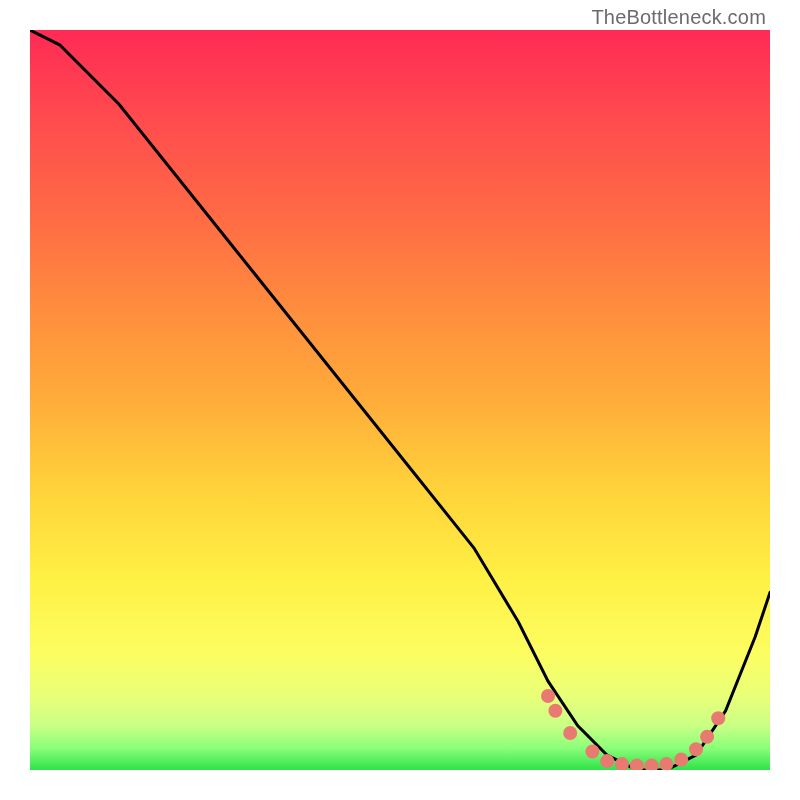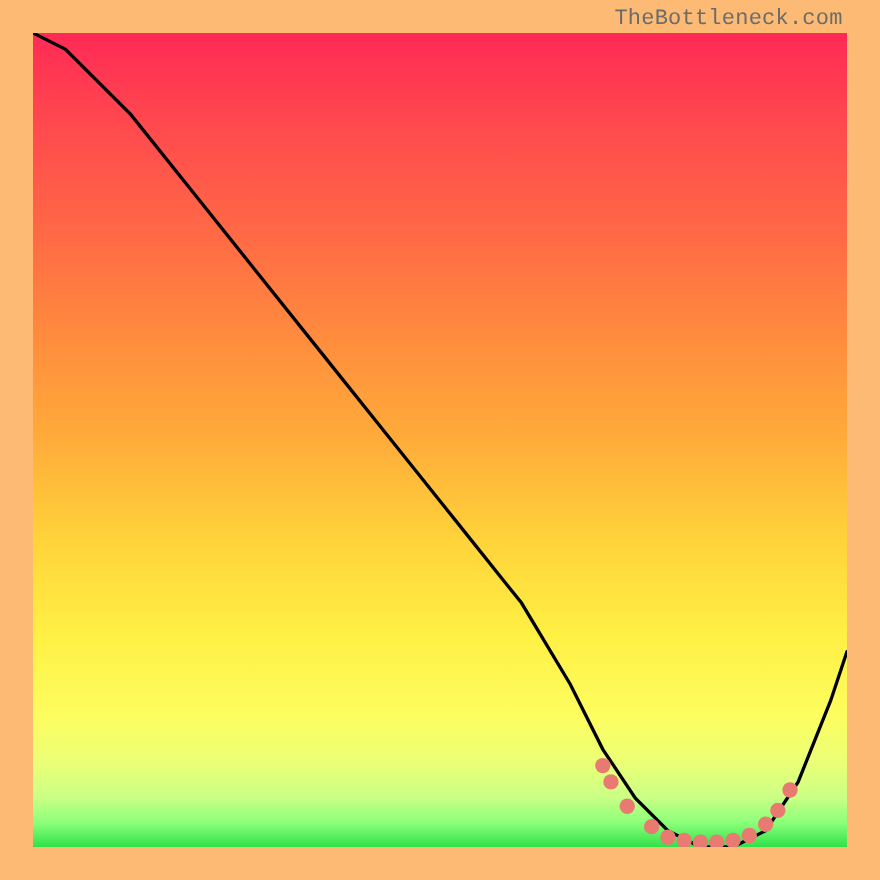--- a/index.html
+++ b/index.html
@@ -10,22 +10,21 @@
     background: #000;
     overflow: hidden;
     font-family: Arial, Helvetica, sans-serif;
   }
   .frame {
     position: absolute;
     left: 0;
     top: 0;
     width: 800px;
     height: 800px;
-    background: #fdba74;
-    font-family: Liberation Mono, monospace;
+    background: #ffffff;
   }
   .plot-area {
     position: absolute;
     left: 30px;
     top: 30px;
     width: 740px;
     height: 740px;
     
     background: linear-gradient(
       to bottom,

